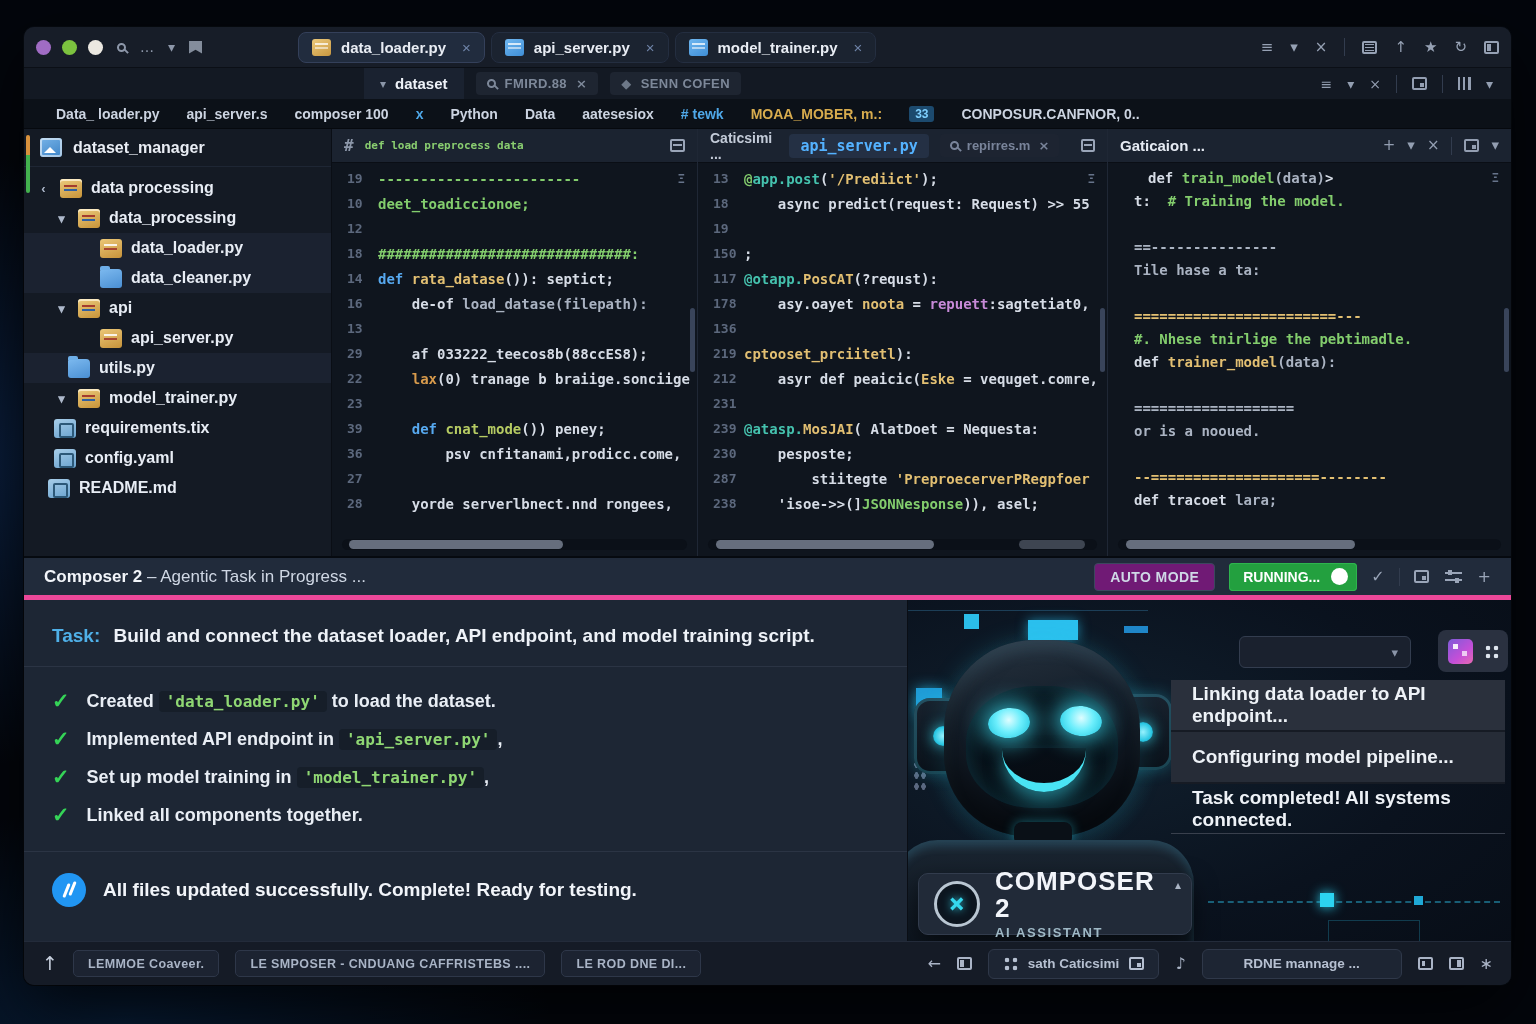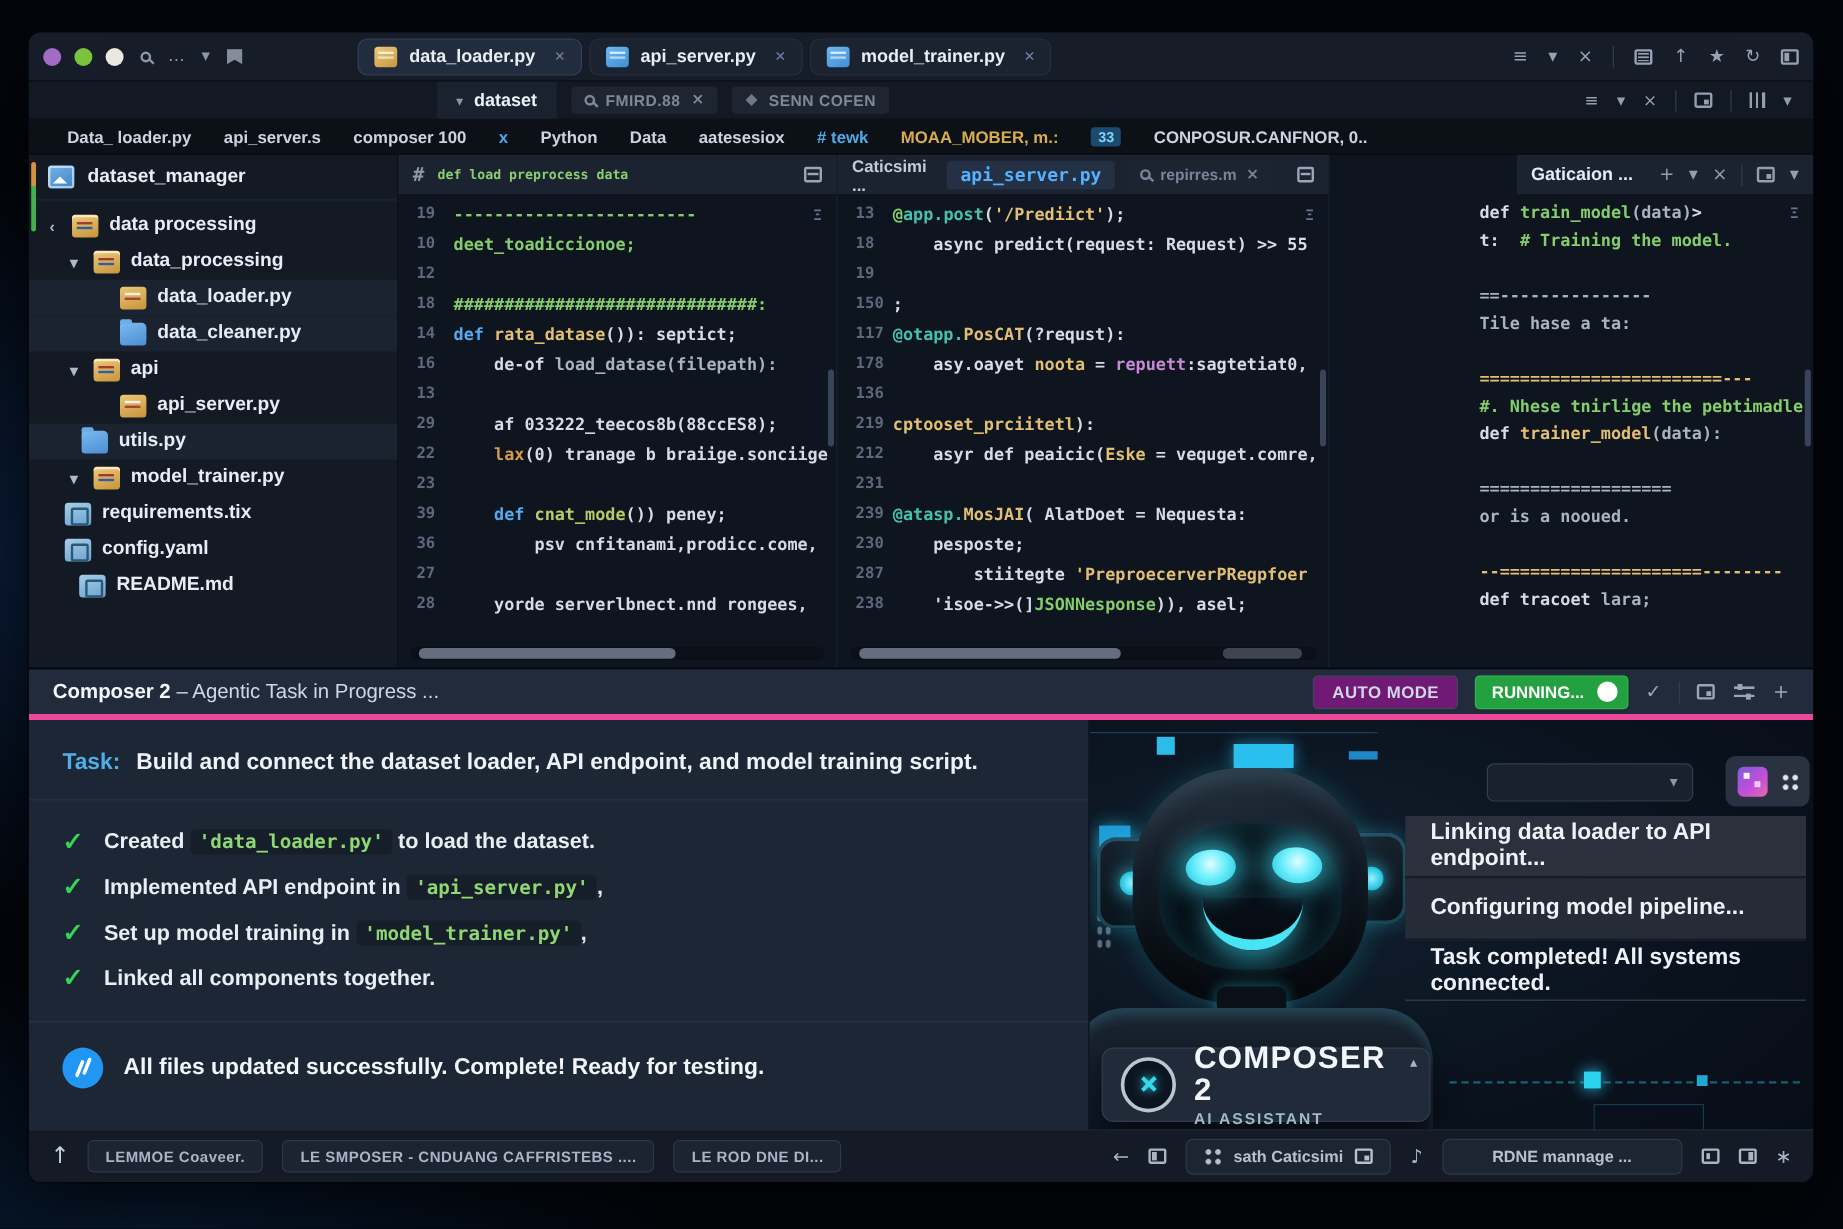--- a/index.html
+++ b/index.html
@@ -108,21 +108,21 @@
     border:2px solid #2c5878; border-radius:2px; }
   .tree { padding-top:6px; }
   .trow { height:30px; display:flex; align-items:center; gap:9px; font-size:16px; font-weight:700;
     color:#e8edf5; }
   .trow.hl { background:#1b2230; }
   .trow .chev { width:15px; color:#aeb9cc; font-size:13px; text-align:center; flex:none; }
 
   
   #panes { display:flex; flex:1; min-width:0; }
   .pane { display:flex; flex-direction:column; background:#0f151e; border-right:1px solid #1f2735; position:relative; }
-  .pane:last-child { border-right:none;align-items:flex-end; }
+  .pane:last-child { border-right:none; }
   .pane-head { height:34px; background:#1b2330; display:flex; align-items:center; gap:11px;
     padding:0 12px; border-bottom:1px solid #0a0e15; flex:none; color:#9aa5b8; }
   .ph-hash { color:#8d98aa; font-weight:700; font-family:"DejaVu Sans Mono",monospace; }
   .ph-title { color:#8ace70; font-weight:700; font-size:11px; font-family:"DejaVu Sans Mono",monospace; }
   .ph-title3 { color:#e6ebf3; font-weight:800; font-size:15px; }
   .ph-plain { color:#c3cbd8; font-weight:700; font-size:14px; }
   .ph-active { color:#54b2ff; font-weight:800; font-size:15px; background:#243044; border-radius:4px;
     padding:3px 11px; font-family:"DejaVu Sans Mono",monospace; }
   .ph-chip { display:flex; gap:8px; align-items:center; background:#1d2431; color:#79849a;
     border-radius:4px; padding:4px 10px; font-size:13px; font-weight:700; }
@@ -396,21 +396,21 @@
               <span>model_trainer.py</span>
             </div>
             <div class="trow" style="padding-left: 30px;">
               <span class="fi fi-file-blue"></span>
               <span>requirements.tix</span>
             </div>
             <div class="trow" style="padding-left: 30px;">
               <span class="fi fi-file-blue"></span>
               <span>config.yaml</span>
             </div>
-            <div class="trow" style="padding-left: 42px;">
+            <div class="trow" style="padding-left: 24px;">
               <span class="fi fi-file-blue"></span>
               <span>README.md</span>
             </div>
           </div>
       </div>
       <div id="panes">
           <div class="pane" style="width: 366px; flex: 0 0 auto;">
             <div class="pane-head">
               <span class="ph-hash">#</span>
               <span class="ph-title">def load preprocess data</span>
@@ -565,21 +565,21 @@
               <span class="ph-acts">
                 <span class="gi">+</span>
                 <span class="gi">▾</span>
                 <span class="gi">×</span>
                 <span class="vsep"></span>
                 <span class="ci ci-window"></span>
                 <span class="gi">▾</span>
               </span>
             </div>
             <div class="code" style="font-size: 14px;">
-              <div class="cl" style="height: 23px;">
+              <div class="cl" style="height: 23px; gap: 14px;">
                 <span class="ln" style="width: 26px;"></span>
                 <span class="lc"><span class="t-w">def </span><span class="t-g">train_model</span><span class="t-lg">(data)</span><span class="t-w">&gt;</span></span>
                 <span class="fold">Ξ</span>
               </div>
               <div class="cl" style="height: 23px;">
                 <span class="ln" style="width: 26px;"></span>
                 <span class="lc"><span class="t-w">t:  </span><span class="t-g"># Training the model.</span></span>
               </div>
               <div class="cl" style="height: 23px;">
                 <span class="ln" style="width: 26px;"></span>

